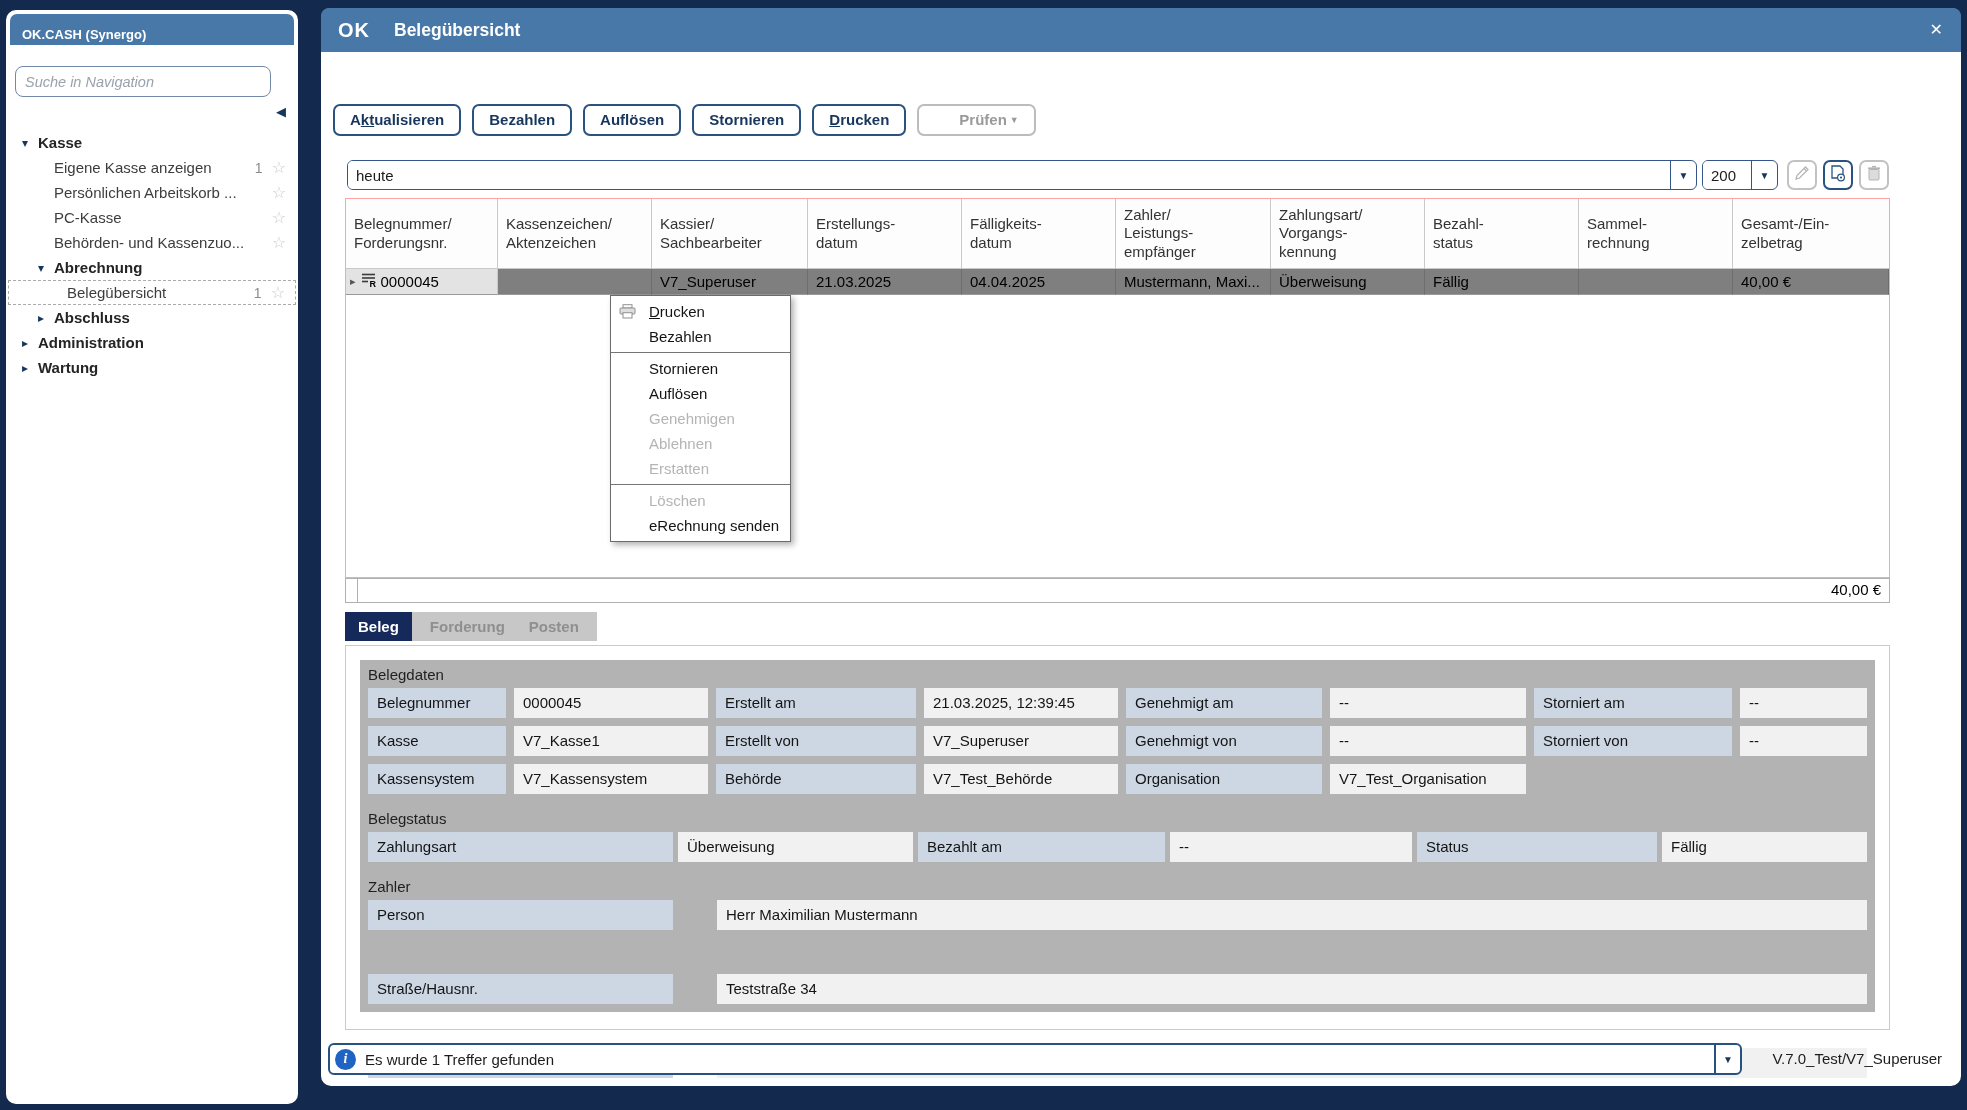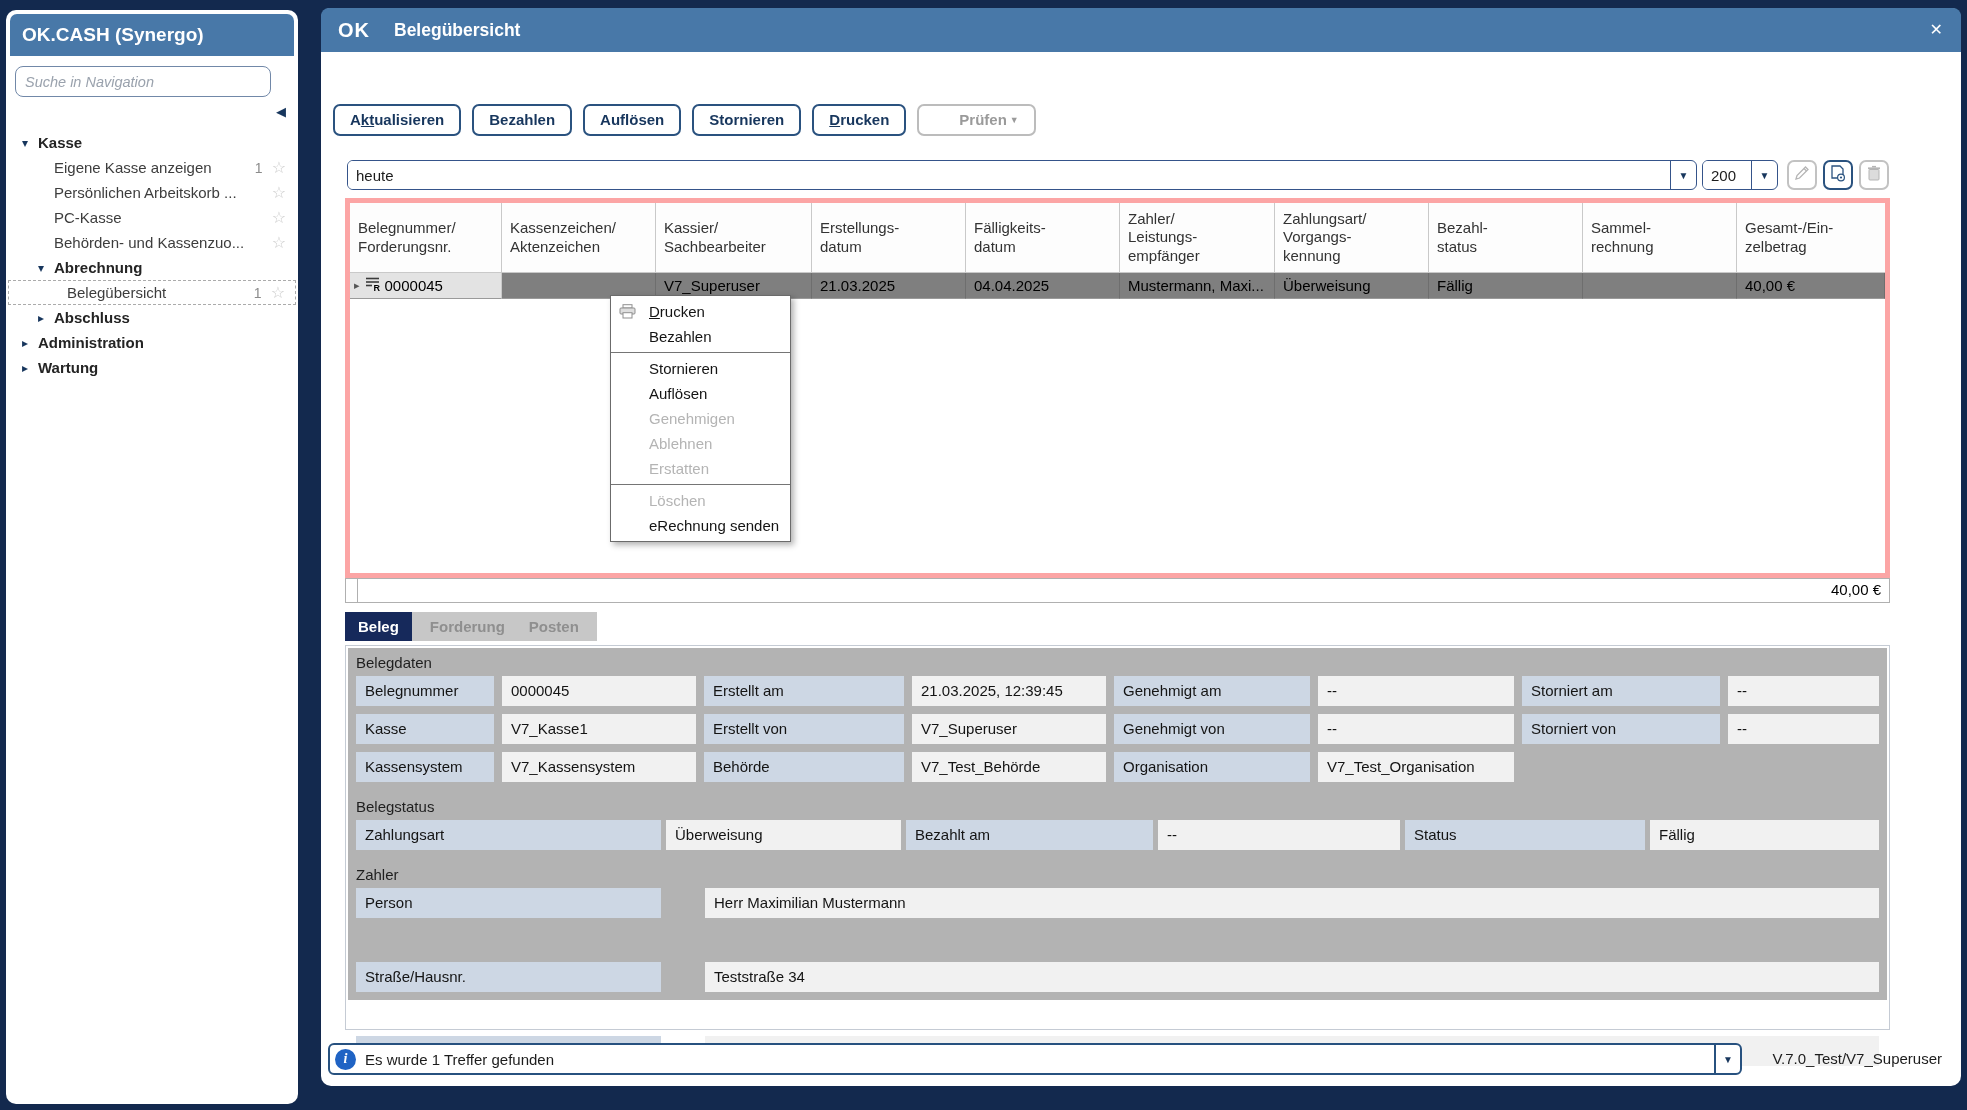--- a/index.html
+++ b/index.html
@@ -7,23 +7,23 @@
   body {
     width:1967px; height:1110px; position:relative; overflow:hidden;
     background:#13294e;
     font-family:"Liberation Sans", sans-serif;
     -webkit-font-smoothing:antialiased;
   }
 
   
   .sidebar { position:absolute; left:6px; top:10px; width:292px; height:1094px;
              background:#ffffff; border-radius:10px; }
-  .sb-header { position:absolute; left:4px; top:4px; width:284px; height:42px;
+  .sb-header { position:absolute; left:4px; top:4px; width:284px; height:31px;
                background:#4878a8; border-radius:7px 7px 0 0; color:#fff;
-               font-weight:bold; font-size:19px; line-height:42px; padding-left:12px; }
+               font-weight:bold; font-size:13px; line-height:42px; padding-left:12px; }
   .sb-search { position:absolute; left:9px; top:56px; width:256px; height:31px;
                border:1px solid #7188a8; border-radius:8px; padding:0 9px;
                font-family:"Liberation Sans", sans-serif;
                font-size:14.5px; font-style:italic; color:#333; outline:none; }
   .sb-search::placeholder { color:#9aa2ad; font-style:italic; }
   .sb-collapse { position:absolute; right:12px; top:94px; color:#17365d; font-size:13px; cursor:pointer; }
   .tree { position:absolute; left:2px; top:120px; right:2px; }
   .ti { height:25px; display:flex; align-items:center; font-size:15px; color:#3d3d3d; position:relative; }
   .ti .arrow { width:16px; font-size:12px; color:#17365d; flex:0 0 16px; }
   .ti.bold .lbl { font-weight:bold; color:#242424; }
@@ -62,21 +62,21 @@
                  font-size:15px; color:#1c1c1c; font-family:"Liberation Sans", sans-serif; }
   .combo .dd { width:26px; border-left:1px solid #35548a; display:flex; align-items:center;
                justify-content:center; color:#17365d; font-size:10px; cursor:pointer; }
   .ibtn { position:absolute; top:152px; width:30px; height:30px; border-radius:7px;
           background:#fff; display:flex; align-items:center; justify-content:center; cursor:pointer; }
   .ibtn.on  { border:2px solid #2a527f; }
   .ibtn.off { border:2px solid #c2c2c2; cursor:default; }
 
   
   .gridbox { position:absolute; left:24px; top:190px; width:1545px; height:380px;
-             border:5px solid #fca5a5; background:#fff; }
+             border:1px solid #fca5a5; background:#fff; }
   .gcols { display:grid; grid-template-columns:152px 154px 156px 154px 154px 155px 154px 154px 154px 1fr; }
   .hc { min-height:70px; background:#fdfdfd; border-right:1px solid #c9c9c9;
         border-bottom:1px solid #c9c9c9; padding:4px 8px; display:flex;
         flex-direction:column; justify-content:center; color:#333; font-size:15px; line-height:1.22; }
   .hc:last-child { border-right:none; }
   .rc { height:26px; background:#7f7f7f; color:#000; font-size:15px; line-height:25px;
         padding:0 8px; border-right:1px solid #6e6e6e; border-bottom:1px solid #9a9a9a;
         white-space:nowrap; overflow:hidden; }
   .rc.first { background:#e3e3e3; border-right:1px solid #c9c9c9; display:flex;
               align-items:center; gap:5px; padding-left:4px; }
@@ -101,21 +101,21 @@
   
   .tabs { position:absolute; left:24px; top:604px; height:29px; display:flex; }
   .tab-active { background:#16295b; color:#fff; font-weight:bold; font-size:15px;
                 padding:0 13px; line-height:29px; cursor:pointer; }
   .tab-gray { background:#c7c7c7; display:flex; padding:0 6px; }
   .tab-inactive { color:#8f8f8f; font-weight:bold; font-size:15px; padding:0 12px;
                   line-height:29px; cursor:pointer; }
 
   
   .detail { position:absolute; left:24px; top:637px; width:1545px; height:385px;
-            border:1px solid #c5cbd4; background:#fff; padding:2px; }
+            border:1px solid #c5cbd4; background:#fff; padding:14px; }
   .graybg { background:#b3b3b3; width:100%; height:352px; padding:2px 8px 0; }
   .sect-title { height:26px; line-height:26px; font-size:15px; color:#1f1f1f; }
   .fgrid { display:grid; gap:5px; margin-bottom:12px; }
   .bd-grid { grid-template-columns:138px 194px 200px 194px 196px 196px 198px 1fr;gap:8px; }
   .bs-grid { grid-template-columns:305px 235px 247px 242px 240px 1fr; }
   .z-grid  { grid-template-columns:305px 1fr;gap:44px; }
   .lc, .vc { height:30px; line-height:30px; padding:0 9px; font-size:15px; color:#141414;
              white-space:nowrap; overflow:hidden; }
   .lc { background:#cdd7e4; }
   .vc { background:#f1f1f1; }

